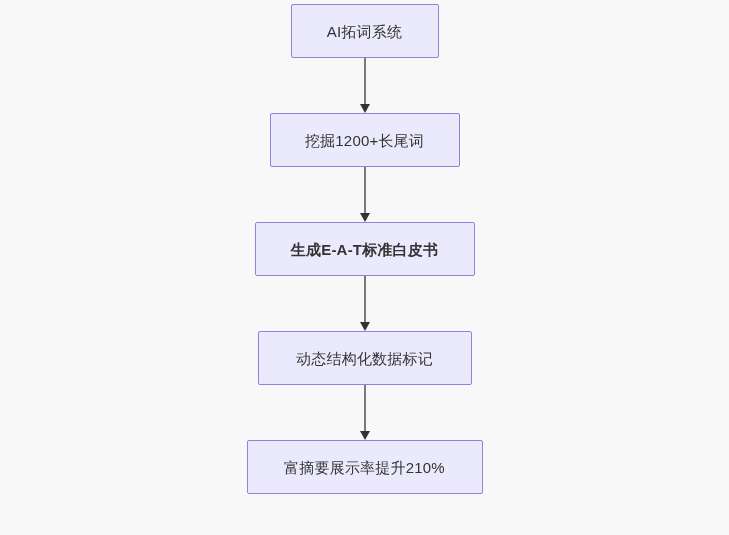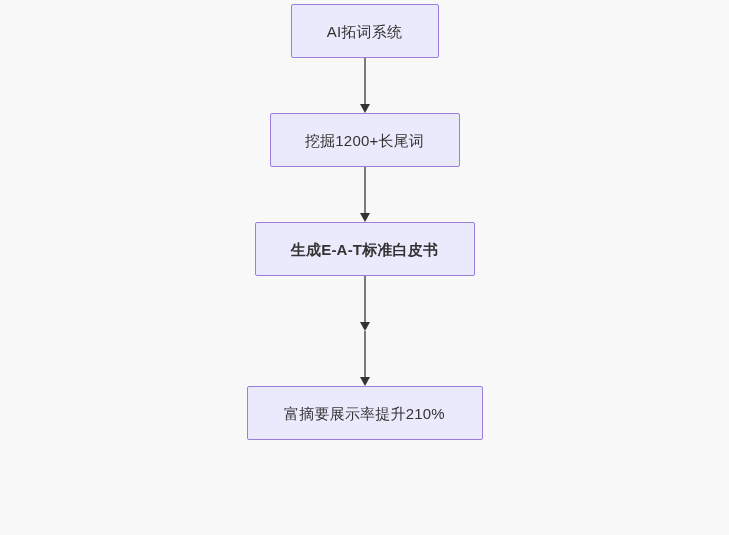--- a/index.html
+++ b/index.html
@@ -119,20 +119,23 @@
 
     <div class="node w3">
       <span class="node-label">生成E-A-T标准白皮书</span>
     </div>
 
     <div class="connector">
       <span class="stem"></span>
       <span class="head"></span>
     </div>
 
+    <div class="node w4">
+      <span class="node-label">动态结构化数据标记</span>
+    </div>
 
     <div class="connector">
       <span class="stem"></span>
       <span class="head"></span>
     </div>
 
     <div class="node w5">
       <span class="node-label">富摘要展示率提升210%</span>
     </div>
 

